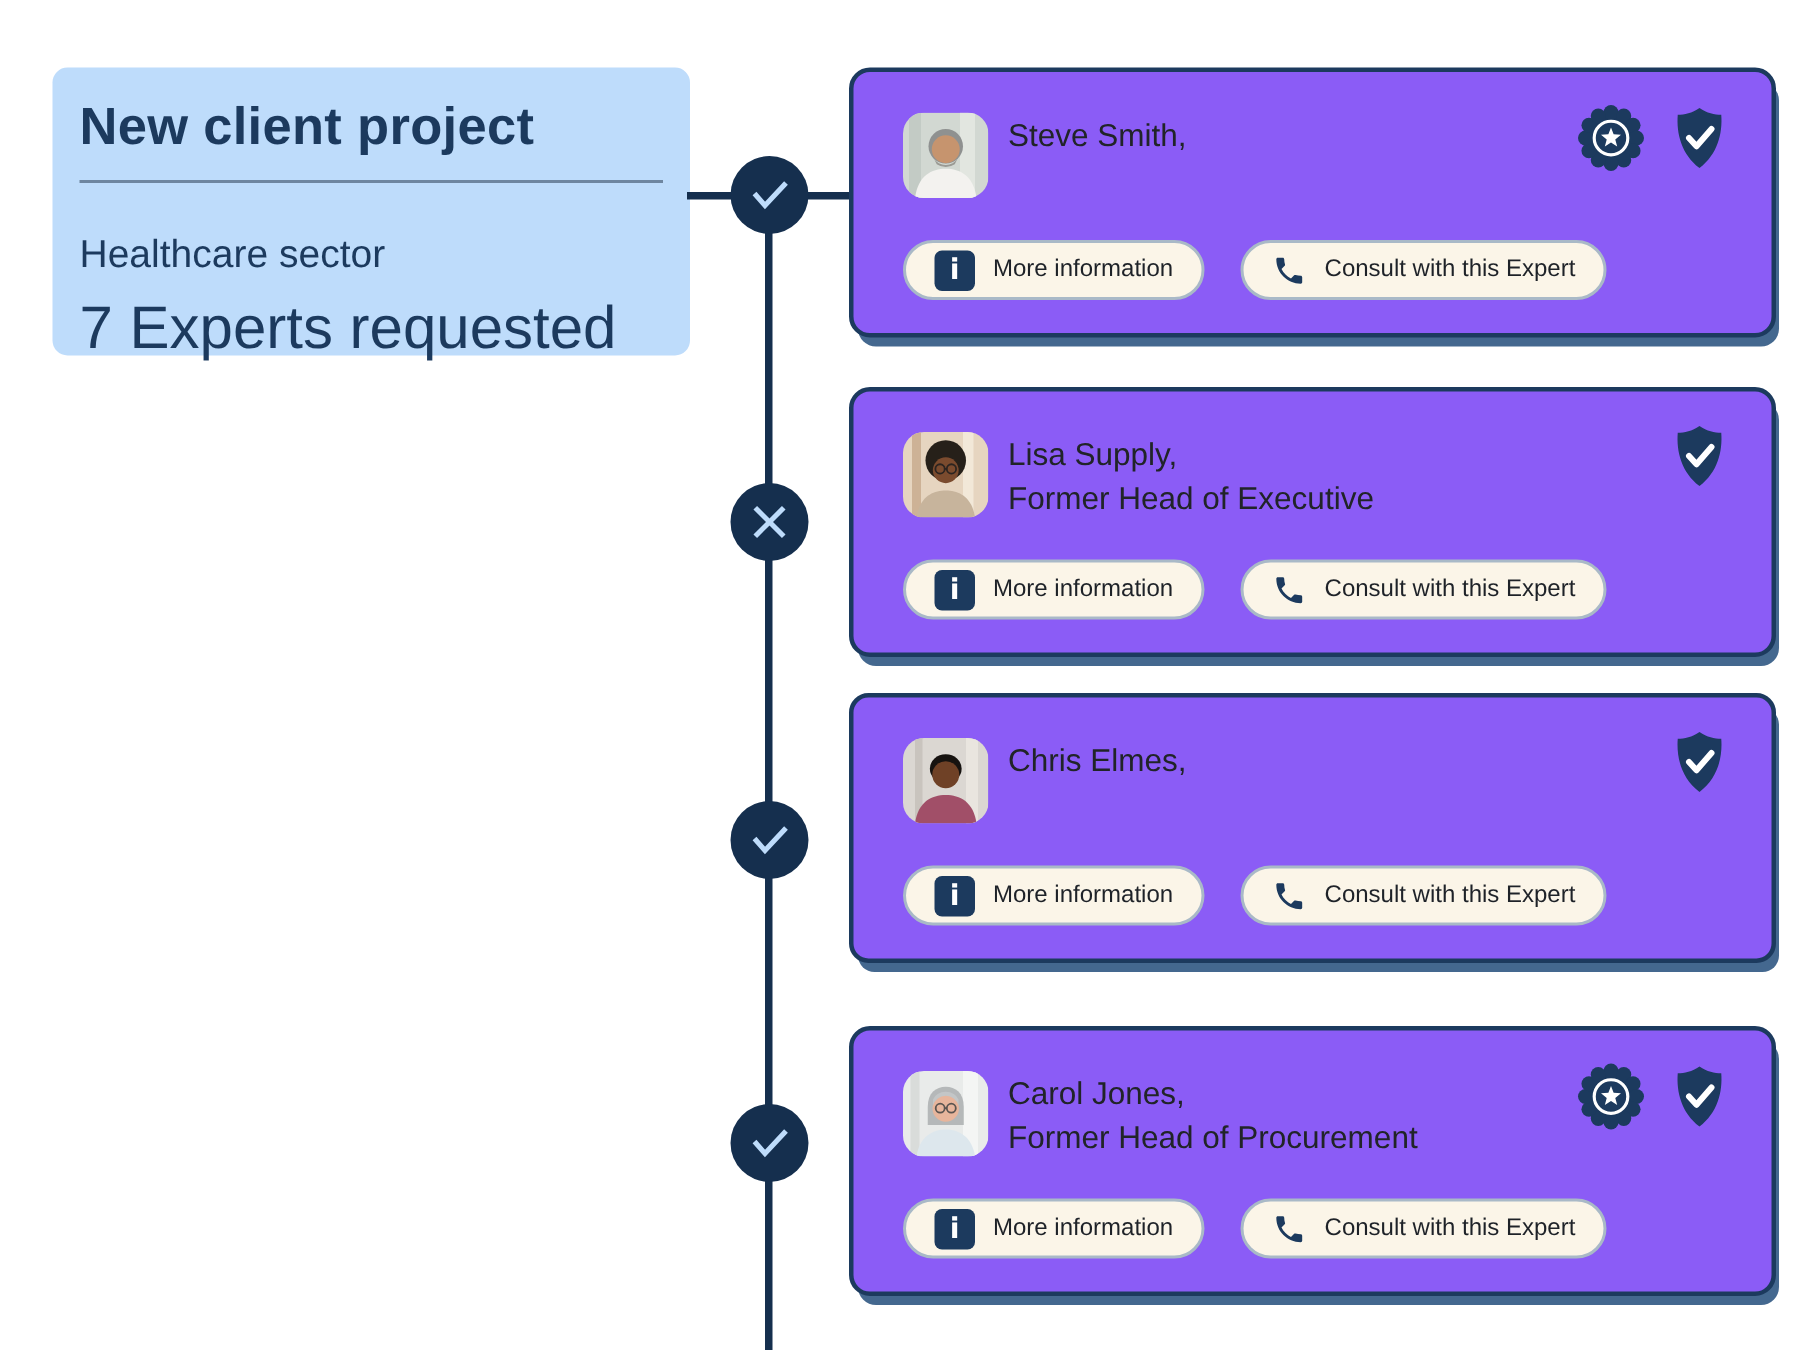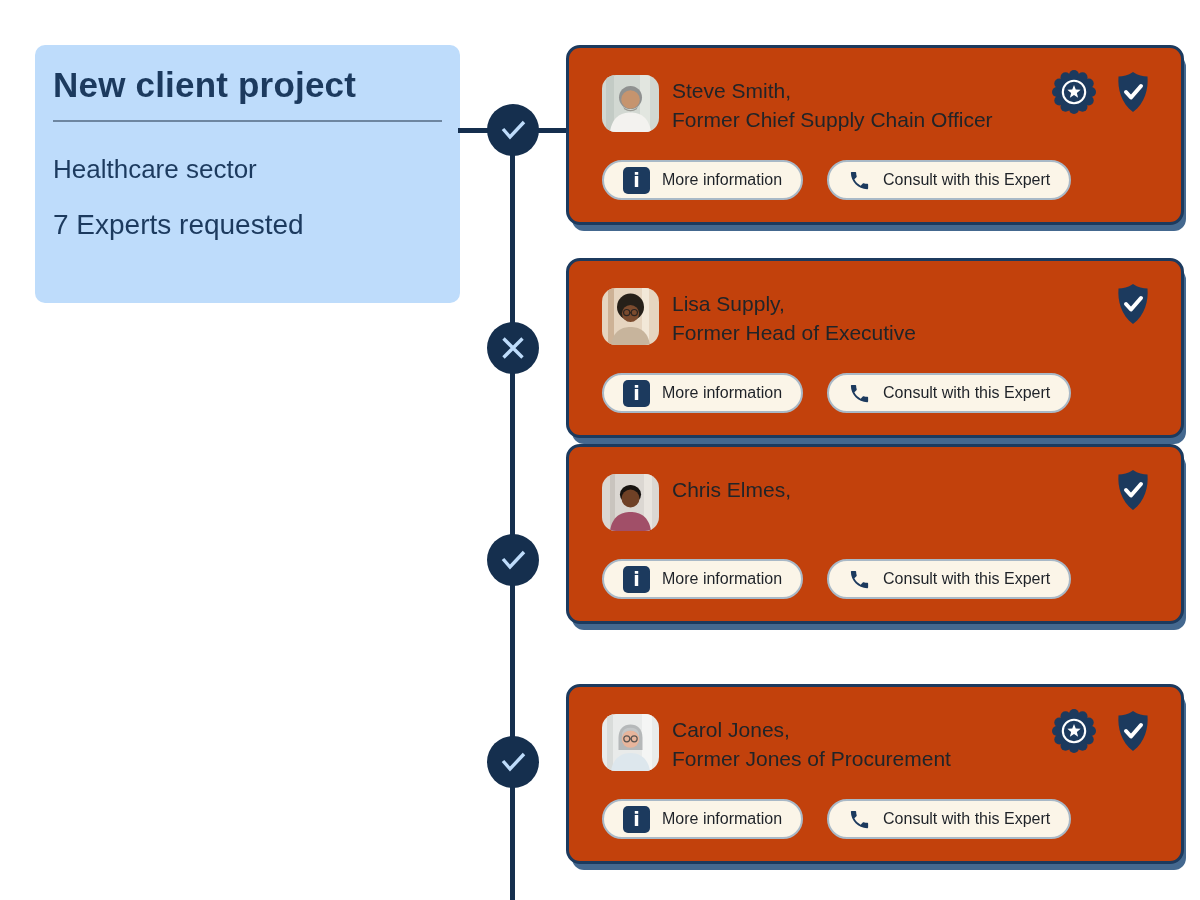--- a/index.html
+++ b/index.html
@@ -4,49 +4,49 @@
 <style>
   html,body{margin:0;padding:0;}
   body{
     width:1200px;height:900px;position:relative;overflow:hidden;
     background:#ffffff;
     font-family:"Liberation Sans","DejaVu Sans",sans-serif;
     color:#1C3A5E;
   }
   
   .panel{
-    position:absolute;left:35px;top:45px;width:425px;height:258px;
+    position:absolute;left:35px;top:45px;width:425px;height:192px;
     background:#BEDCFB;border-radius:10px;box-sizing:border-box;
     padding:18px 18px 0 18px;
   }
   .panel-title{
     font-size:35px;font-weight:600;color:#1C3A5E;margin:2px 0 0 0;letter-spacing:.2px;
   }
   .panel-divider{
     height:0;border-top:2px solid #6E86A0;margin-top:15px;
   }
   .panel-sector{font-size:26px;font-weight:400;margin-top:32px;}
-  .panel-count{font-size:28px;font-weight:500;margin-top:24px;}
+  .panel-count{font-size:40px;font-weight:500;margin-top:12px;}
 
   
   .h-connector{position:absolute;left:458px;top:128px;width:110px;height:5px;background:#152F4E;z-index:1;}
   .v-line{position:absolute;left:510px;top:130px;width:5px;height:770px;background:#152F4E;z-index:1;}
   .node{
     position:absolute;left:487px;width:52px;height:52px;border-radius:50%;
     background:#152F4E;display:flex;align-items:center;justify-content:center;z-index:3;
   }
   .node-1{top:104px;} .node-2{top:322px;} .node-3{top:534px;} .node-4{top:736px;}
 
   
   .card{
     position:absolute;left:566px;width:618px;height:180px;box-sizing:border-box;
-    background:#c2410c;border:3px solid #1C3A5E;border-radius:14px;
+    background:#8b5cf6;border:3px solid #1C3A5E;border-radius:14px;
     box-shadow:4px 8px 0 -2px #44688F;z-index:2;
   }
-  .card-1{top:45px;} .card-2{top:258px;} .card-3{top:444px;} .card-4{top:684px;padding-left:10px;}
+  .card-1{top:45px;} .card-2{top:258px;} .card-3{top:462px;border-radius:13px;} .card-4{top:684px;padding-left:10px;}
   .avatar{
     position:absolute;left:33px;top:27px;width:57px;height:57px;border-radius:14px;
     overflow:hidden;
   }
   .avatar svg{display:block;}
   .who{position:absolute;left:103px;top:28px;}
   .who .name,.who .title{
     font-size:21px;line-height:29px;font-weight:500;color:#212428;white-space:nowrap;
   }
   .badges{position:absolute;top:21px;right:26px;display:flex;gap:14px;align-items:center;}
@@ -132,21 +132,20 @@
       <rect x="38" width="10" height="57" fill="#e2e6e0"></rect>
         <rect x="4" width="8" height="57" fill="#c3cbc5"></rect>
       <path d="M8,57 C10,42 19,37.5 28.5,37.5 C38,37.5 47,42 49,57 Z" fill="#f3f2ef"></path>
       <circle cx="28.5" cy="22.5" r="11.5" fill="#8f9190"></circle>
       <circle cx="28.5" cy="24.5" r="9.3" fill="#c6946e"></circle>
       <path d="M20.5,30.5 a9.3,9.3 0 0 0 16,0 l-2,4 a9,7 0 0 1 -12,0 Z" fill="#9a9a94"></path>
     </svg>
   </div>
   <div class="who">
     <div class="name">Steve Smith,</div>
-    <div class="title">Former Chief Supply Chain Officer</div>
   </div>
   <div class="badges">
     <svg width="46" height="46" viewBox="-23 -23 46 46">
         <use href="#award"></use>
       </svg>
     <svg width="44" height="44" viewBox="-22 -22 44 44">
         <use href="#shield"></use>
       </svg>
   </div>
   <div class="btn-row">
@@ -244,21 +243,21 @@
       <path d="M16.5,24 C16.5,14.5 22,10.5 28.5,10.5 C35,10.5 40.5,14.5 40.5,24 L40.5,36 L35,36 L22,36 L16.5,36 Z" fill="#b5b8b9"></path>
       <circle cx="28.5" cy="25" r="8.8" fill="#e7b59c"></circle>
       <path d="M20,23 a8.8,8.8 0 0 1 17,0 l0,-4 a8.8,7 0 0 0 -17,0 Z" fill="#c3c6c7"></path>
       <circle cx="24.8" cy="24.8" r="3" fill="none" stroke="#5a5450" stroke-width="1.2"></circle>
       <circle cx="32.2" cy="24.8" r="3" fill="none" stroke="#5a5450" stroke-width="1.2"></circle>
       <line x1="27.8" y1="24.8" x2="29.2" y2="24.8" stroke="#5a5450" stroke-width="1.2"></line>
     </svg>
   </div>
   <div class="who">
     <div class="name">Carol Jones,</div>
-    <div class="title">Former Jones of Procurement</div>
+    <div class="title">Former Head of Procurement</div>
   </div>
   <div class="badges">
     <svg width="46" height="46" viewBox="-23 -23 46 46">
         <use href="#award"></use>
       </svg>
     <svg width="44" height="44" viewBox="-22 -22 44 44">
         <use href="#shield"></use>
       </svg>
   </div>
   <div class="btn-row">

